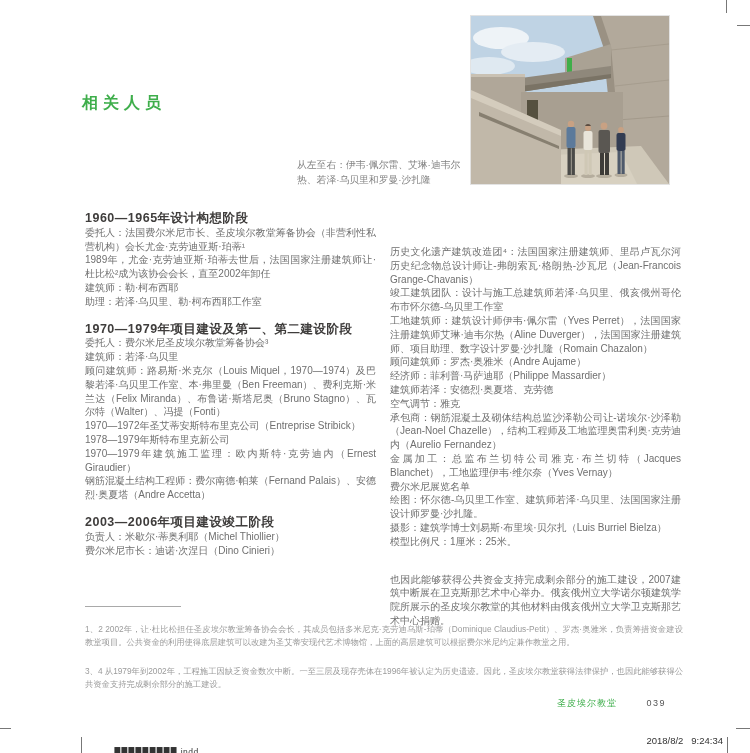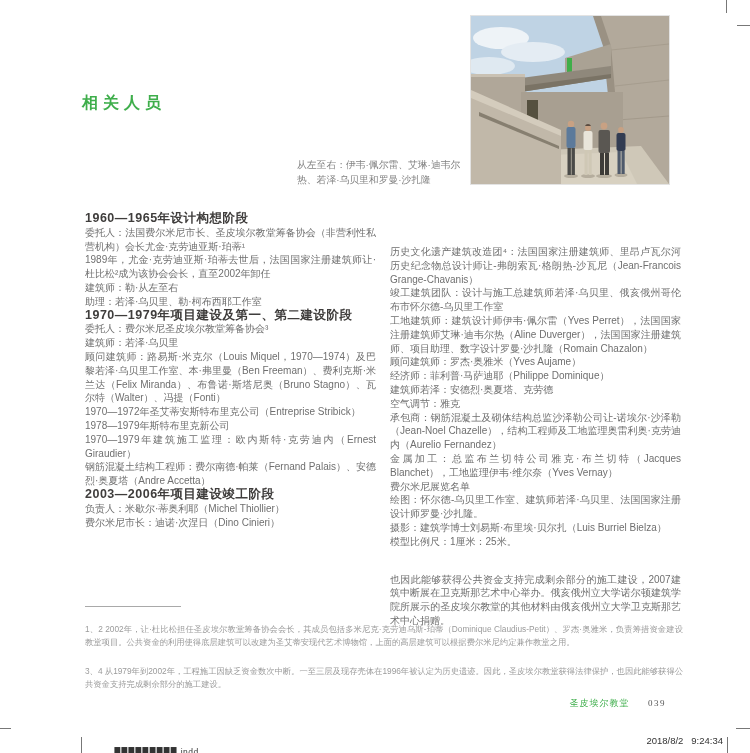--- a/index.html
+++ b/index.html
@@ -11,29 +11,29 @@
         border:1px solid #e3e3e3;box-sizing:border-box;}
   .photo-frame svg{display:block;}
   .photo-caption{position:absolute;left:297px;top:158px;width:164px;font-size:9.8px;
         line-height:14.5px;color:#838383;text-align:justify;}
   .col{position:absolute;font-size:10px;line-height:13.8px;color:#6f6f6f;text-align:justify;}
   .col-left{left:85px;top:212px;width:291px;}
   .col-right{left:390px;top:205px;width:291px;margin-top:40px;}
   .col p{margin:0;}
   .sec-heading{font-size:12.5px;font-weight:bold;color:#3f3d3c;margin:0 0 6px 0;
         letter-spacing:0.5px;}
-  .section + .section{margin-top:0;}
+  .section + .section{margin-top:14px;}
   .closing{margin-top:24px !important;}
   .footnotes{position:absolute;left:85px;top:606px;width:598px;}
   .fn-rule{width:96px;height:0;border-top:1px solid #a9a9a9;margin:0 0 14px 0;}
   .footnotes p{margin:16px 0 8px 0;font-size:8.3px;line-height:13px;color:#9b9b9b;text-align:justify;}
   .page-footer{position:absolute;left:470px;top:697px;width:196px;text-align:right;
         font-size:9px;letter-spacing:1px;}
   .footer-book{color:#3eae4b;}
-  .footer-page{color:#555555;margin-left:15px;letter-spacing:1.5px;font-family:Liberation Serif, serif;}
+  .footer-page{color:#555555;margin-left:26px;letter-spacing:1.5px;}
   .mark{position:absolute;background:#777777;}
   .mark-tr-v{left:726px;top:0;width:1px;height:13px;}
   .mark-tr-h{left:737px;top:25px;width:13px;height:1px;}
   .mark-br-h{left:736px;top:728px;width:14px;height:1px;}
   .mark-br-v{left:727px;top:737px;width:1px;height:16px;}
   .mark-bl-h{left:0;top:728px;width:11px;height:1px;}
   .mark-bl-v{left:81px;top:737px;width:1px;height:16px;}
   .slug-left{position:absolute;left:105px;top:737px;font-size:8.5px;color:#2a2a2a;
         white-space:pre;}
   .slug-blocks{letter-spacing:0.5px;color:#333333;}
@@ -106,21 +106,21 @@
   <div class="photo-caption">
     <span>从左至右：伊韦·佩尔雷、艾琳·迪韦尔</span><br>
     <span>热、若泽·乌贝里和罗曼·沙扎隆</span>
   </div>
 
   <div class="col col-left">
     <div class="section">
       <p class="sec-heading">1960—1965年设计构想阶段</p>
       <p>委托人：法国费尔米尼市长、圣皮埃尔教堂筹备协会（非营利性私营机构）会长尤金·克劳迪亚斯·珀蒂¹</p>
       <p>1989年，尤金·克劳迪亚斯·珀蒂去世后，法国国家注册建筑师让·杜比松²成为该协会会长，直至2002年卸任</p>
-      <p>建筑师：勒·从左至右</p>
+      <p>建筑师：勒·柯布西耶</p>
       <p>助理：若泽·乌贝里、勒·柯布西耶工作室</p>
     </div>
     <div class="section">
       <p class="sec-heading">1970—1979年项目建设及第一、第二建设阶段</p>
       <p>委托人：费尔米尼圣皮埃尔教堂筹备协会³</p>
       <p>建筑师：若泽·乌贝里</p>
       <p>顾问建筑师：路易斯·米克尔（Louis Miquel，1970—1974）及巴黎若泽·乌贝里工作室、本·弗里曼（Ben Freeman）、费利克斯·米兰达（Felix Miranda）、布鲁诺·斯塔尼奥（Bruno Stagno）、瓦尔特（Walter）、冯提（Fonti）</p>
       <p>1970—1972年圣艾蒂安斯特布里克公司（Entreprise Stribick）</p>
       <p>1978—1979年斯特布里克新公司</p>
       <p>1970—1979年建筑施工监理：欧内斯特·克劳迪内（Ernest Giraudier）</p>
@@ -130,22 +130,22 @@
       <p class="sec-heading">2003—2006年项目建设竣工阶段</p>
       <p>负责人：米歇尔·蒂奥利耶（Michel Thiollier）</p>
       <p>费尔米尼市长：迪诺·次涅日（Dino Cinieri）</p>
     </div>
   </div>
 
   <div class="col col-right">
     <p>历史文化遗产建筑改造团⁴：法国国家注册建筑师、里昂卢瓦尔河历史纪念物总设计师让-弗朗索瓦·格朗热-沙瓦尼（Jean-Francois Grange-Chavanis）</p>
     <p>竣工建筑团队：设计与施工总建筑师若泽·乌贝里、俄亥俄州哥伦布市怀尔德-乌贝里工作室</p>
     <p>工地建筑师：建筑设计师伊韦·佩尔雷（Yves Perret），法国国家注册建筑师艾琳·迪韦尔热（Aline Duverger），法国国家注册建筑师、项目助理、数字设计罗曼·沙扎隆（Romain Chazalon）</p>
-    <p>顾问建筑师：罗杰·奥雅米（Yves Aujame）</p>
-    <p>经济师：菲利普·马萨迪耶（Philippe Dominique）</p>
+    <p>顾问建筑师：罗杰·奥雅米（Andre Aujame）</p>
+    <p>经济师：菲利普·马萨迪耶（Philippe Massardier）</p>
     <p>建筑师若泽：安德烈·奥夏塔、克劳德</p>
     <p>空气调节：雅克</p>
     <p>承包商：钢筋混凝土及砌体结构总监沙泽勒公司让-诺埃尔·沙泽勒（Jean-Noel Chazelle），结构工程师及工地监理奥雷利奥·克劳迪内（Aurelio Fernandez）</p>
     <p>金属加工：总监布兰切特公司雅克·布兰切特（Jacques Blanchet），工地监理伊韦·维尔奈（Yves Vernay）</p>
     <p>费尔米尼展览名单</p>
     <p>绘图：怀尔德-乌贝里工作室、建筑师若泽·乌贝里、法国国家注册设计师罗曼·沙扎隆。</p>
     <p>摄影：建筑学博士刘易斯·布里埃·贝尔扎（Luis Burriel Bielza）</p>
     <p>模型比例尺：1厘米：25米。</p>
     <p class="closing">也因此能够获得公共资金支持完成剩余部分的施工建设，2007建筑中断展在卫克斯那艺术中心举办。俄亥俄州立大学诺尔顿建筑学院所展示的圣皮埃尔教堂的其他材料由俄亥俄州立大学卫克斯那艺术中心捐赠。</p>
   </div>

